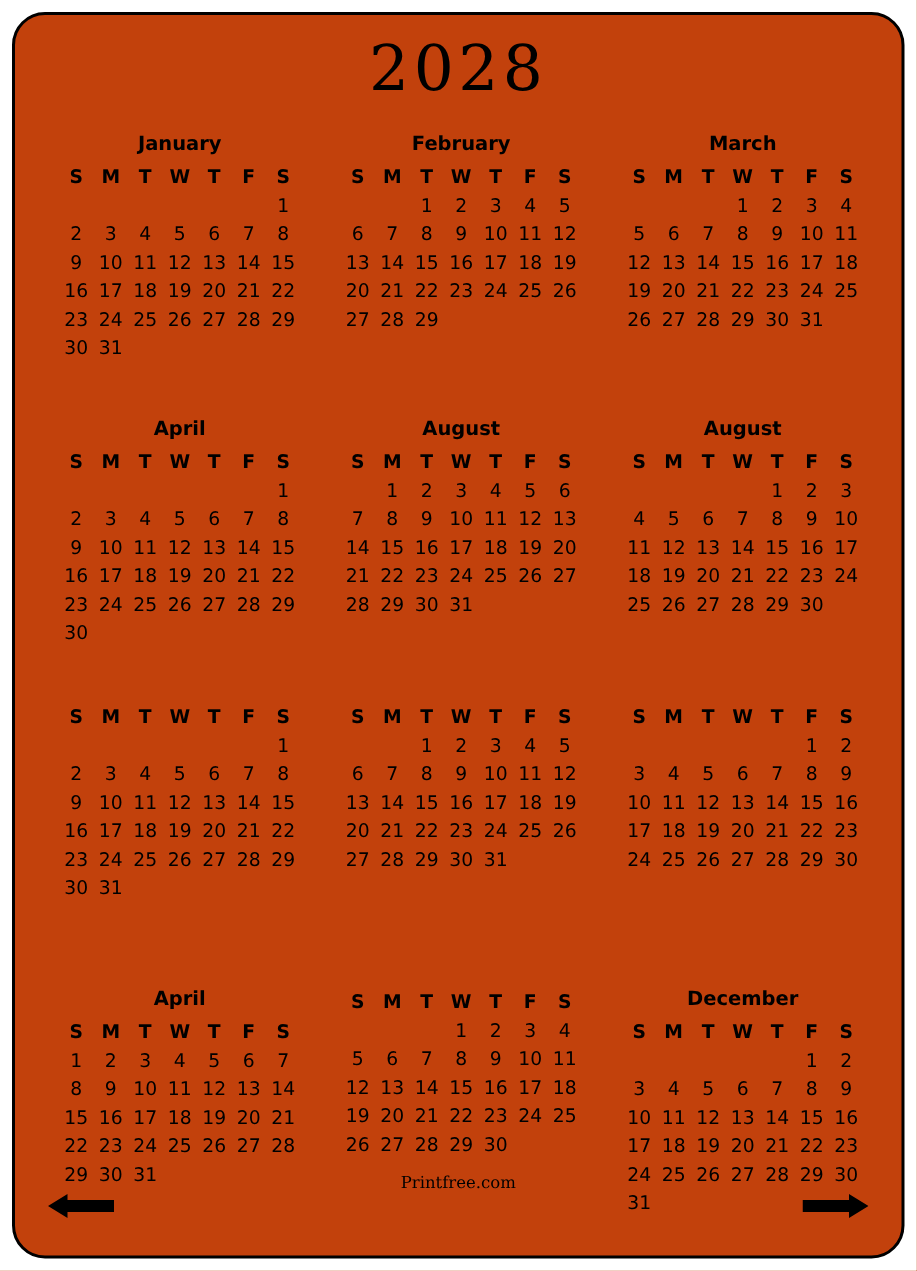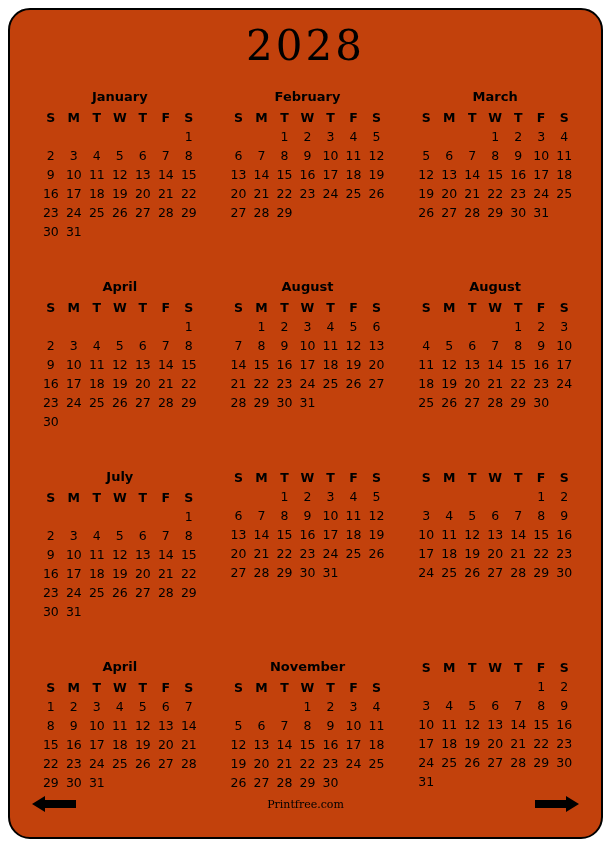--- a/index.html
+++ b/index.html
@@ -85,21 +85,21 @@
     height: 19px;
     text-align: center;
     padding: 0;
     font-size: 12.5px;
     font-weight: 400;
   }
   .footer {
     position: absolute;
     left: 0;
     right: 0;
-    bottom: 26px;
+    bottom: 42px;
     text-align: center;
     font-size: 11px;
     font-family: "DejaVu Serif", serif;
   }
   .arrow {
     position: absolute;
     bottom: 24px;
     width: 44px;
     height: 18px;
   }
@@ -506,21 +506,20 @@
                 <td>27</td>
                 <td>28</td>
                 <td>29</td>
                 <td>30</td>
                 <td></td>
               </tr>
             </tbody>
           </table>
         </div>
         <div class="month">
-          <div class="month-name">July</div>
           <table class="cal">
             <thead>
               <tr>
                 <th>S</th>
                 <th>M</th>
                 <th>T</th>
                 <th>W</th>
                 <th>T</th>
                 <th>F</th>
                 <th>S</th>
@@ -765,83 +764,83 @@
                 <td>31</td>
                 <td></td>
                 <td></td>
                 <td></td>
                 <td></td>
               </tr>
             </tbody>
           </table>
         </div>
         <div class="month">
-          <div class="month-name">November</div>
-          <table class="cal">
-            <thead>
-              <tr>
-                <th>S</th>
-                <th>M</th>
-                <th>T</th>
-                <th>W</th>
-                <th>T</th>
-                <th>F</th>
-                <th>S</th>
-              </tr>
-            </thead>
-            <tbody>
-              <tr>
-                <td></td>
-                <td></td>
-                <td></td>
-                <td>1</td>
-                <td>2</td>
-                <td>3</td>
-                <td>4</td>
-              </tr>
-              <tr>
-                <td>5</td>
-                <td>6</td>
-                <td>7</td>
-                <td>8</td>
-                <td>9</td>
-                <td>10</td>
-                <td>11</td>
-              </tr>
-              <tr>
-                <td>12</td>
-                <td>13</td>
-                <td>14</td>
-                <td>15</td>
-                <td>16</td>
-                <td>17</td>
-                <td>18</td>
-              </tr>
-              <tr>
-                <td>19</td>
-                <td>20</td>
-                <td>21</td>
-                <td>22</td>
-                <td>23</td>
-                <td>24</td>
-                <td>25</td>
-              </tr>
-              <tr>
-                <td>26</td>
-                <td>27</td>
-                <td>28</td>
-                <td>29</td>
-                <td>30</td>
-                <td></td>
-                <td></td>
-              </tr>
-            </tbody>
-          </table>
-        </div>
-        <div class="month">
+          <table class="cal">
+            <thead>
+              <tr>
+                <th>S</th>
+                <th>M</th>
+                <th>T</th>
+                <th>W</th>
+                <th>T</th>
+                <th>F</th>
+                <th>S</th>
+              </tr>
+            </thead>
+            <tbody>
+              <tr>
+                <td></td>
+                <td></td>
+                <td></td>
+                <td>1</td>
+                <td>2</td>
+                <td>3</td>
+                <td>4</td>
+              </tr>
+              <tr>
+                <td>5</td>
+                <td>6</td>
+                <td>7</td>
+                <td>8</td>
+                <td>9</td>
+                <td>10</td>
+                <td>11</td>
+              </tr>
+              <tr>
+                <td>12</td>
+                <td>13</td>
+                <td>14</td>
+                <td>15</td>
+                <td>16</td>
+                <td>17</td>
+                <td>18</td>
+              </tr>
+              <tr>
+                <td>19</td>
+                <td>20</td>
+                <td>21</td>
+                <td>22</td>
+                <td>23</td>
+                <td>24</td>
+                <td>25</td>
+              </tr>
+              <tr>
+                <td>26</td>
+                <td>27</td>
+                <td>28</td>
+                <td>29</td>
+                <td>30</td>
+                <td></td>
+                <td></td>
+              </tr>
+            </tbody>
+          </table>
+        </div>
+        <div class="month">
+          <div class="month-name">December</div>
           <table class="cal">
             <thead>
               <tr>
                 <th>S</th>
                 <th>M</th>
                 <th>T</th>
                 <th>W</th>
                 <th>T</th>
                 <th>F</th>
                 <th>S</th>

